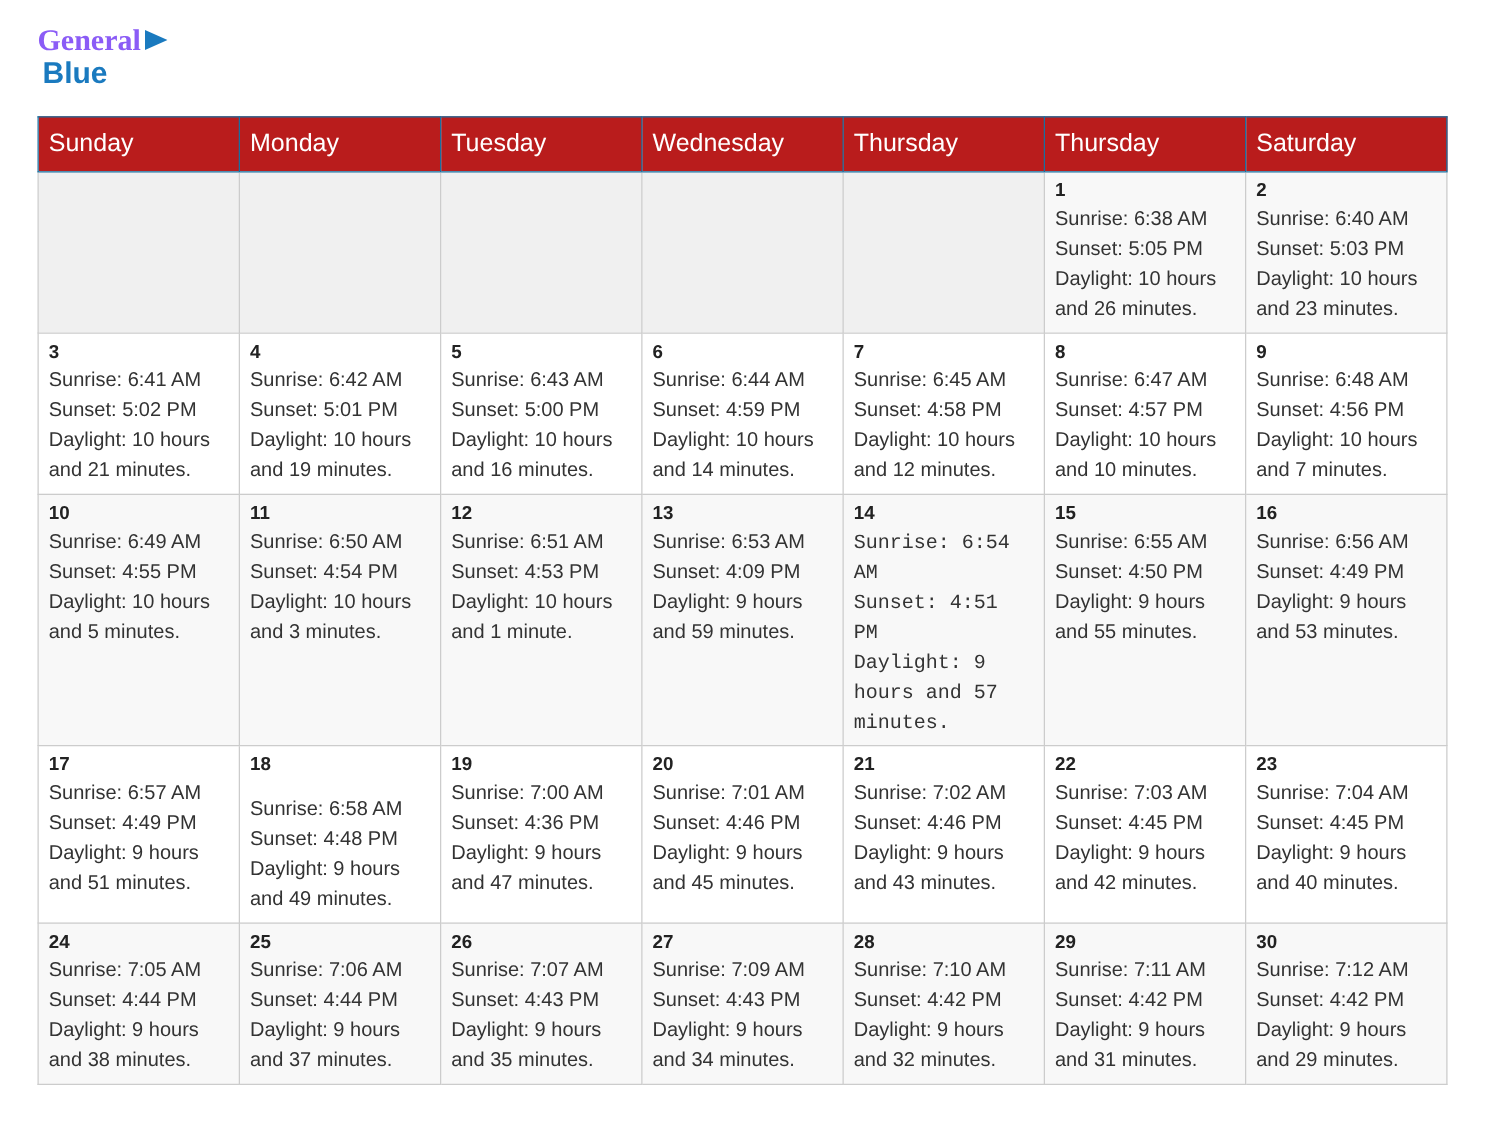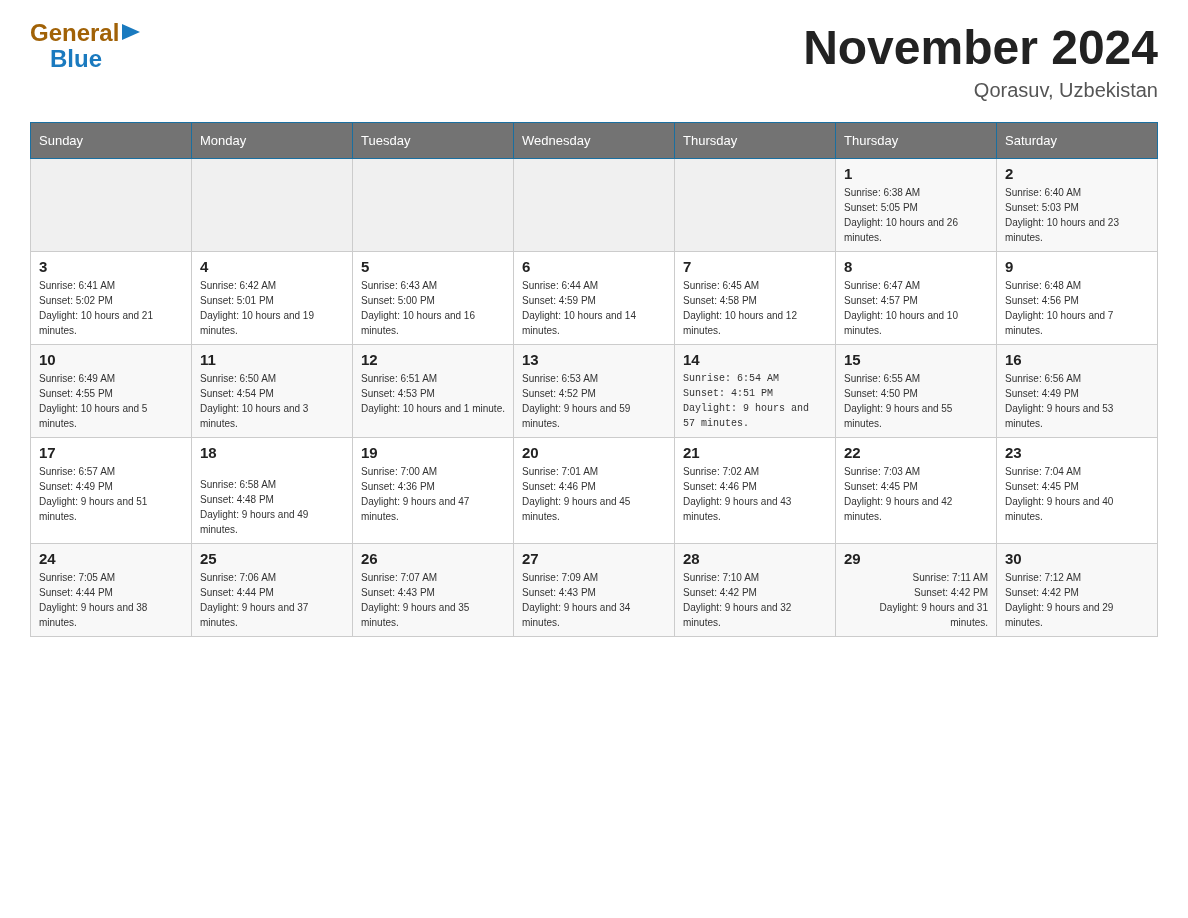--- a/index.html
+++ b/index.html
@@ -28,24 +28,24 @@
       font-size: 20px;
       color: #555;
       margin-top: 4px;
     }
     .calendar {
       width: 100%;
       border-collapse: collapse;
       border: 1px solid #bbb;
     }
     .calendar thead tr th {
-      background-color: #737373;
+      background-color: #b91c1c;
       color: #fff;
       padding: 10px 8px;
-      font-size: 13px;
+      font-size: 20px;
       font-weight: normal;
       text-align: left;
       border: 1px solid #1a6fa0;
     }
     .calendar tbody tr td {
       vertical-align: top;
       padding: 6px 8px;
       border: 1px solid #ccc;
       width: 14.28%;
       min-height: 100px;
@@ -60,21 +60,21 @@
       background: #fff;
     }
     .day-number {
       font-size: 15px;
       font-weight: bold;
       color: #222;
       display: block;
       margin-bottom: 3px;
     }
     .day-info {
-      font-size: 10px;
+      font-size: 16px;
       color: #333;
       line-height: 1.5;
     }
     .empty-cell {
       background: #f0f0f0 !important;
     }
     .logo-wrapper {
       display: flex;
       flex-direction: column;
       line-height: 1.1;
@@ -83,34 +83,30 @@
       display: flex;
       align-items: center;
     }
   </style>
 </head>
 <body>
 
 <div class="header">
   <div class="logo-wrapper">
     <div class="logo-line1">
-      <span style="font-size:24px;font-weight:bold;color:#a16207;">General</span>
+      <span style="font-size:24px;font-weight:bold;color:#8b5cf6;font-family:Liberation Serif, serif;">General</span>
       <span style="display:inline-block;margin-left:3px;margin-top:2px;">
         <svg width="18" height="16" viewBox="0 0 18 16">
           <polygon points="0,0 18,8 0,16" fill="#1a7abf"></polygon>
         </svg>
       </span>
     </div>
     <div>
-      <span style="font-size:24px;font-weight:bold;color:#1a7abf;margin-left:20px;">Blue</span>
+      <span style="font-size:24px;font-weight:bold;color:#1a7abf;margin-left:4px;">Blue</span>
     </div>
-  </div>
-  <div class="title-area">
-    <div class="month-title">November 2024</div>
-    <div class="location-title">Qorasuv, Uzbekistan</div>
   </div>
 </div>
 
 <table class="calendar">
   <thead>
     <tr>
     <th>Sunday</th>
         <th>Monday</th>
         <th>Tuesday</th>
         <th>Wednesday</th>
@@ -198,21 +194,21 @@
         </td>
         <td>
           <span class="day-number">12</span>
           <div class="day-info" style="white-space: pre-line;">Sunrise: 6:51 AM
 Sunset: 4:53 PM
 Daylight: 10 hours and 1 minute.</div>
         </td>
         <td>
           <span class="day-number">13</span>
           <div class="day-info" style="white-space: pre-line;">Sunrise: 6:53 AM
-Sunset: 4:52 PM
+Sunset: 4:09 PM
 Daylight: 9 hours and 59 minutes.</div>
         </td>
         <td>
           <span class="day-number">14</span>
           <div class="day-info" style="white-space: pre-line; font-family: Liberation Mono, monospace;">Sunrise: 6:54 AM
 Sunset: 4:51 PM
 Daylight: 9 hours and 57 minutes.</div>
         </td>
         <td>
           <span class="day-number">15</span>
@@ -297,21 +293,21 @@
 Daylight: 9 hours and 34 minutes.</div>
         </td>
         <td>
           <span class="day-number">28</span>
           <div class="day-info" style="white-space: pre-line;">Sunrise: 7:10 AM
 Sunset: 4:42 PM
 Daylight: 9 hours and 32 minutes.</div>
         </td>
         <td>
           <span class="day-number">29</span>
-          <div class="day-info" style="white-space: pre-line; text-align: right;">Sunrise: 7:11 AM
+          <div class="day-info" style="white-space: pre-line;">Sunrise: 7:11 AM
 Sunset: 4:42 PM
 Daylight: 9 hours and 31 minutes.</div>
         </td>
         <td>
           <span class="day-number">30</span>
           <div class="day-info" style="white-space: pre-line;">Sunrise: 7:12 AM
 Sunset: 4:42 PM
 Daylight: 9 hours and 29 minutes.</div>
         </td>
       </tr>

